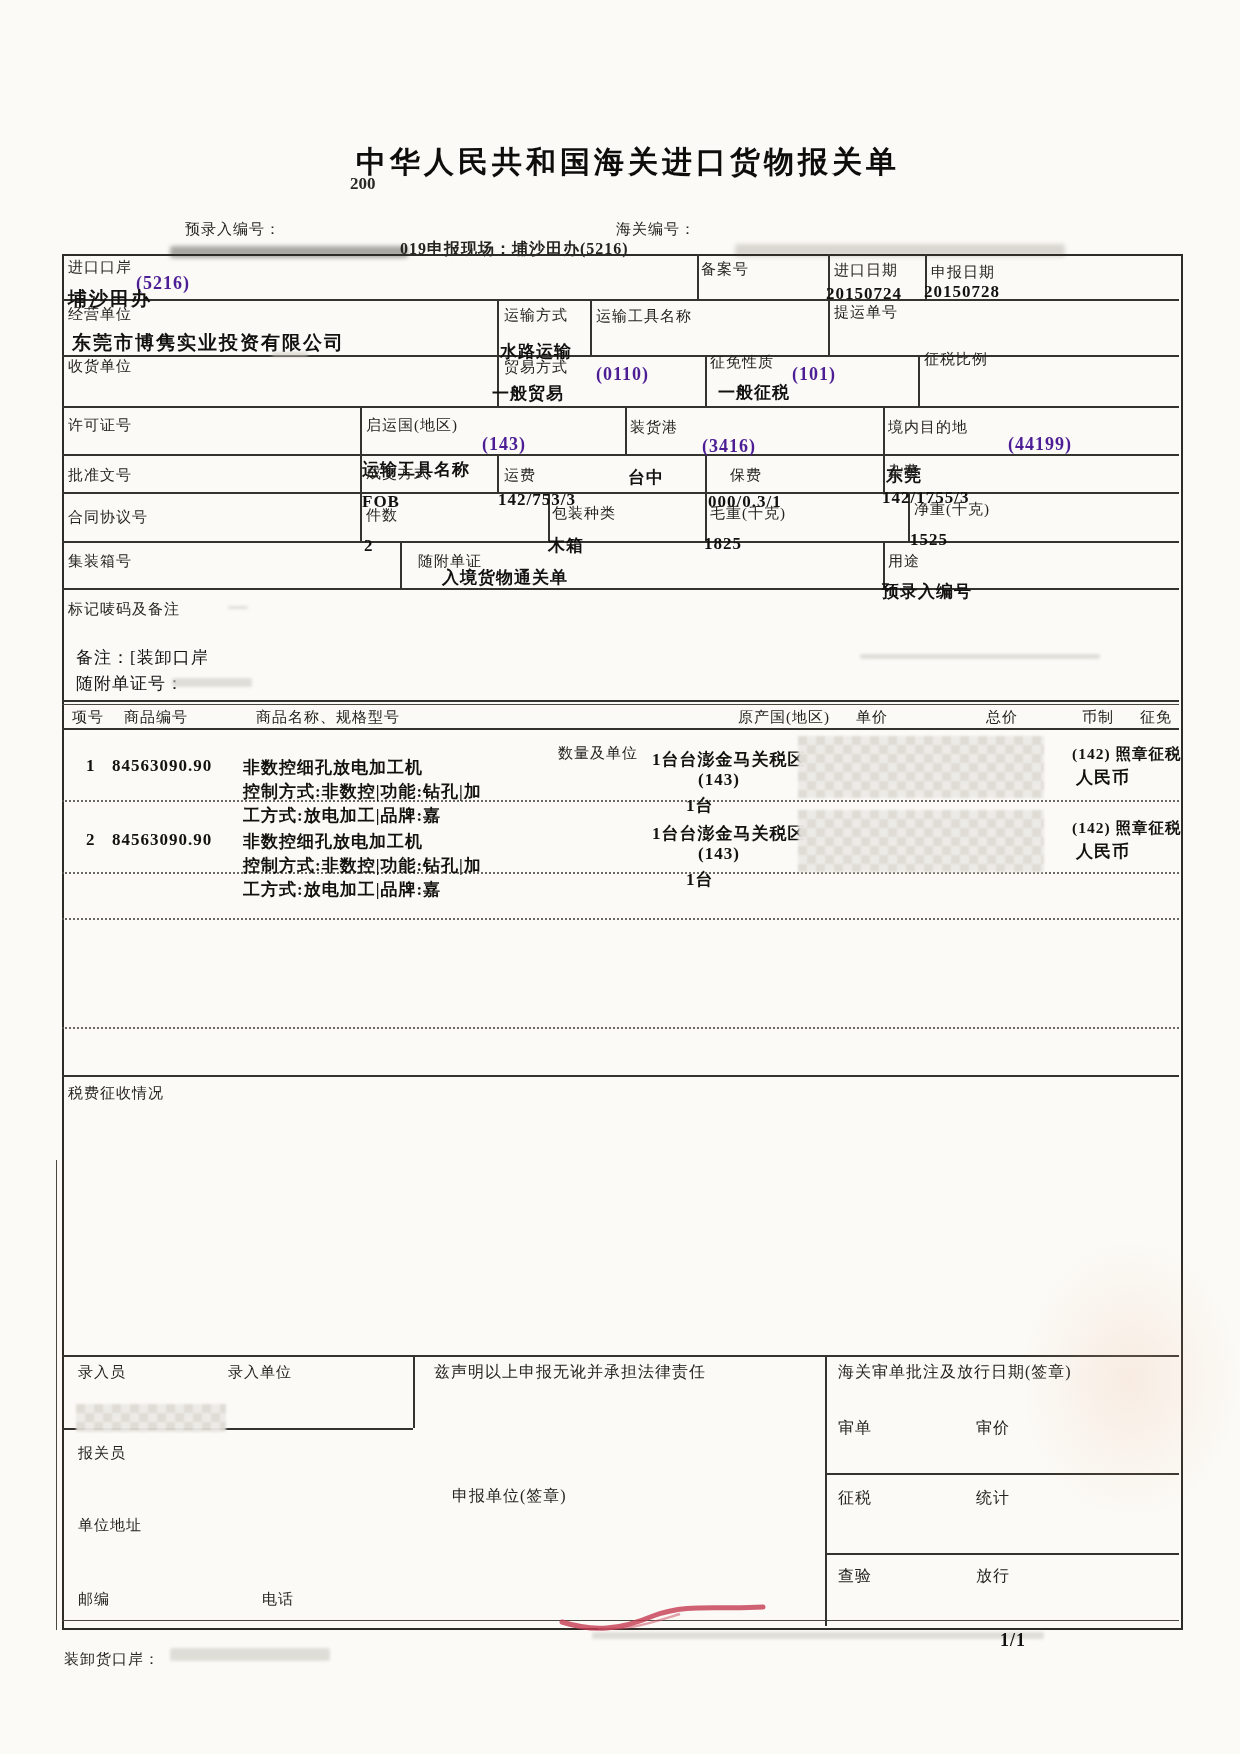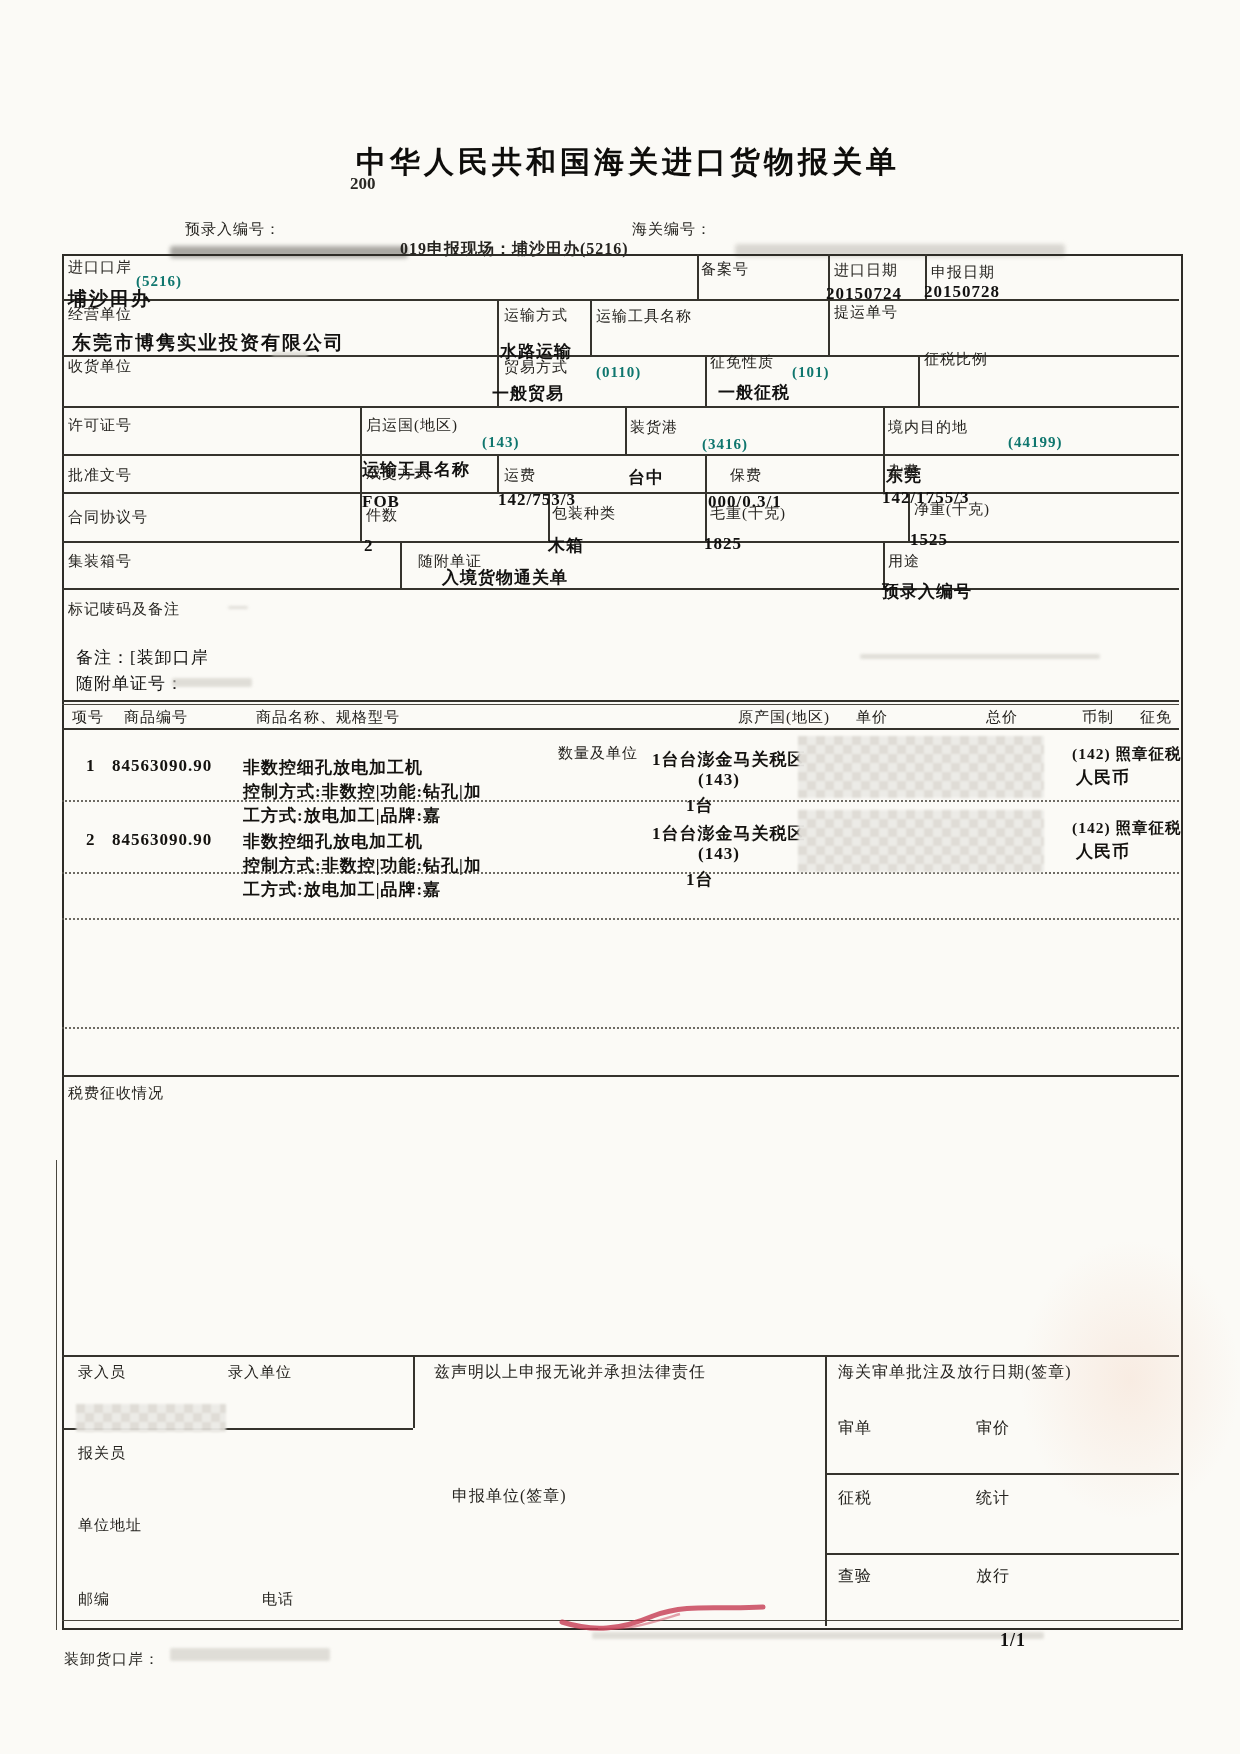--- a/index.html
+++ b/index.html
@@ -3,21 +3,21 @@
 <meta charset="utf-8">
 <style>
   html,body{margin:0;padding:0;background:#f3f1ec;}
   .page{position:relative;width:1240px;height:1754px;background:#fbfaf6;overflow:hidden;
         font-family:"Liberation Serif","DejaVu Serif",serif;color:#1f1e1b;}
   .abs{position:absolute;white-space:nowrap;}
   .lbl{font-size:15px;letter-spacing:1px;color:#262420;}
   .lbl-lg{font-size:16px;letter-spacing:1px;color:#262420;}
   .val{font-size:17px;font-weight:600;color:#121110;letter-spacing:1px;}
   .val-lg{font-size:19px;font-weight:600;color:#121110;letter-spacing:2px;}
-  .code{font-size:15px;font-weight:600;color:#0f766e;letter-spacing:1px;}
+  .code{font-size:18px;font-weight:600;color:#4c1d95;letter-spacing:1px;}
   .title{font-family:"Liberation Sans","DejaVu Sans",sans-serif;font-weight:700;
          font-size:30px;letter-spacing:4px;color:#0e0d0b;}
   .artifact{font-size:17px;font-weight:600;color:#2a2824;margin-top:14px;}
   .hl{position:absolute;background:#35332d;height:2px;}
   .hl.thin{height:1px;background:#4a473f;}
   .vl{position:absolute;background:#35332d;width:2px;}
   .vl.thin{width:1px;background:#4a473f;}
   .dotl{position:absolute;height:0;border-top:2px dotted #55524a;opacity:.85;}
   .box{position:absolute;border:2px solid #2e2c27;background:transparent;}
   .mosaic{position:absolute;background:conic-gradient(from 0deg,#ecebe7 0 25%,#dedbd5 0 50%,#ecebe7 0 75%,#dedbd5 0) 0 0/18px 18px;filter:blur(1px);opacity:.95;}
@@ -30,21 +30,21 @@
 </style>
 </head>
 <body>
 
 <div class="page">
 
   <span class="abs title" style="left:628px;top:142px;transform:translateX(-50%);">中华人民共和国海关进口货物报关单</span>
   <span class="abs artifact" style="left:350px;top:160px;">200</span>
 
   <span class="abs lbl" style="left:185px;top:220px;">预录入编号：</span>
-  <span class="abs lbl" style="left:632px;top:220px;">海关编号：</span>
+  <span class="abs lbl" style="left:616px;top:220px;">海关编号：</span>
   <div class="smear-dark" style="left:170px;top:246px;width:238px;height:12px;"></div>
   <div class="smear-light" style="left:735px;top:244px;width:330px;height:13px;"></div>
   <span class="abs lbl-lg" style="left:400px;top:239px;font-weight:600;">019申报现场：埔沙田办(5216)</span>
 
   <div class="box" style="left:62px;top:254px;width:1117px;height:1372px;"></div>
   <div class="vl thin" style="left:56px;top:1160px;height:470px;"></div>
 
   <div class="hl" style="left:62px;top:299px;width:1117px;"></div>
   <div class="hl" style="left:62px;top:355px;width:1117px;"></div>
   <div class="hl" style="left:62px;top:406px;width:1117px;"></div>

